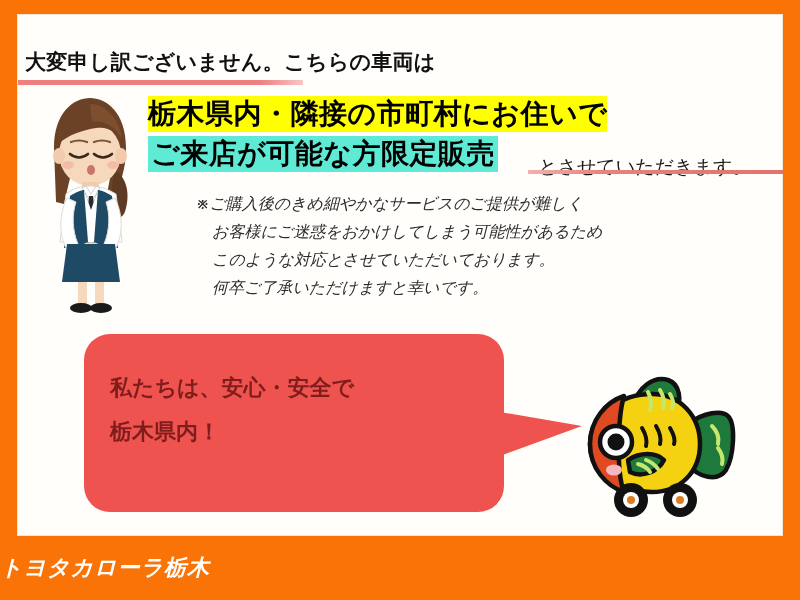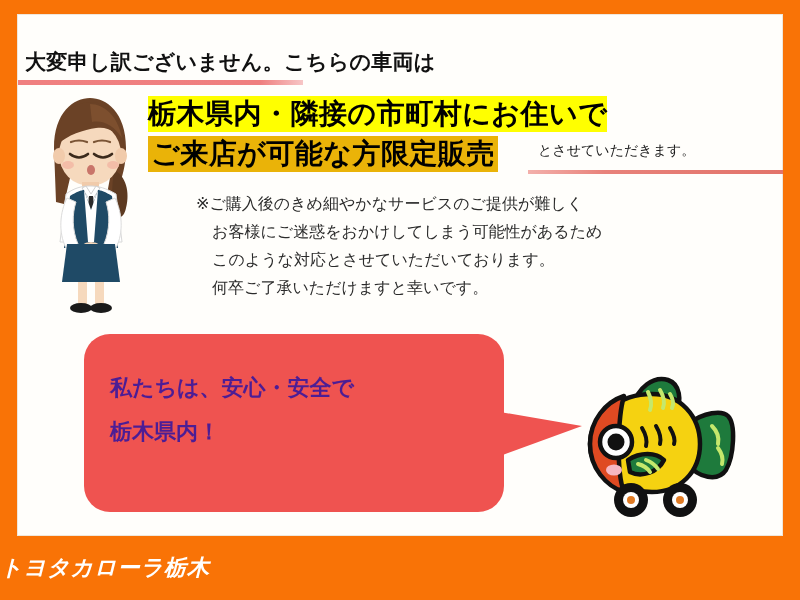--- a/index.html
+++ b/index.html
@@ -63,50 +63,51 @@
     white-space: nowrap;
     letter-spacing: 0.5px;
   }
   #main-line-2 {
     position: absolute;
     left: 148px;
     top: 136px;
     font-size: 28px;
     font-weight: bold;
     color: #000000;
-    background: #eab308;
+    background: #5eead4;
     line-height: 36px;
     padding: 0 3px;
     white-space: nowrap;
     letter-spacing: 0.5px;
   }
   #main-tail {
     position: absolute;
     left: 538px;
-    top: 142px;
-    font-size: 14px;
+    top: 154px;
+    font-size: 19px;
     color: #1a1a1a;
     white-space: nowrap;
   }
   #main-rule {
     position: absolute;
     left: 528px;
     top: 170px;
     width: 255px;
     height: 4px;
     background: linear-gradient(to right, #f3b0ab 0%, #e8827a 30%, #e2736a 100%);
   }
   
   #note-block {
     position: absolute;
     left: 196px;
     top: 190px;
     font-size: 16px;
     color: #2b2b2b;
     line-height: 28px;
+    font-style: italic;
   }
   #note-block .note-line {
     white-space: nowrap;
   }
   #note-block .note-line.indent {
     padding-left: 16px;
   }
   
   #bubble {
     position: absolute;
@@ -127,21 +128,21 @@
     border-bottom: 30px solid transparent;
     border-left: 82px solid #ef5350;
   }
   #bubble-text {
     position: absolute;
     left: 110px;
     top: 366px;
     width: 400px;
     font-size: 22px;
     font-weight: bold;
-    color: #4c1d95;
+    color: #7f1d1d;
     line-height: 44px;
   }
   #bubble-text .bubble-line {
     white-space: nowrap;
   }
   
   #footer {
     position: absolute;
     left: 0;
     bottom: 0;

